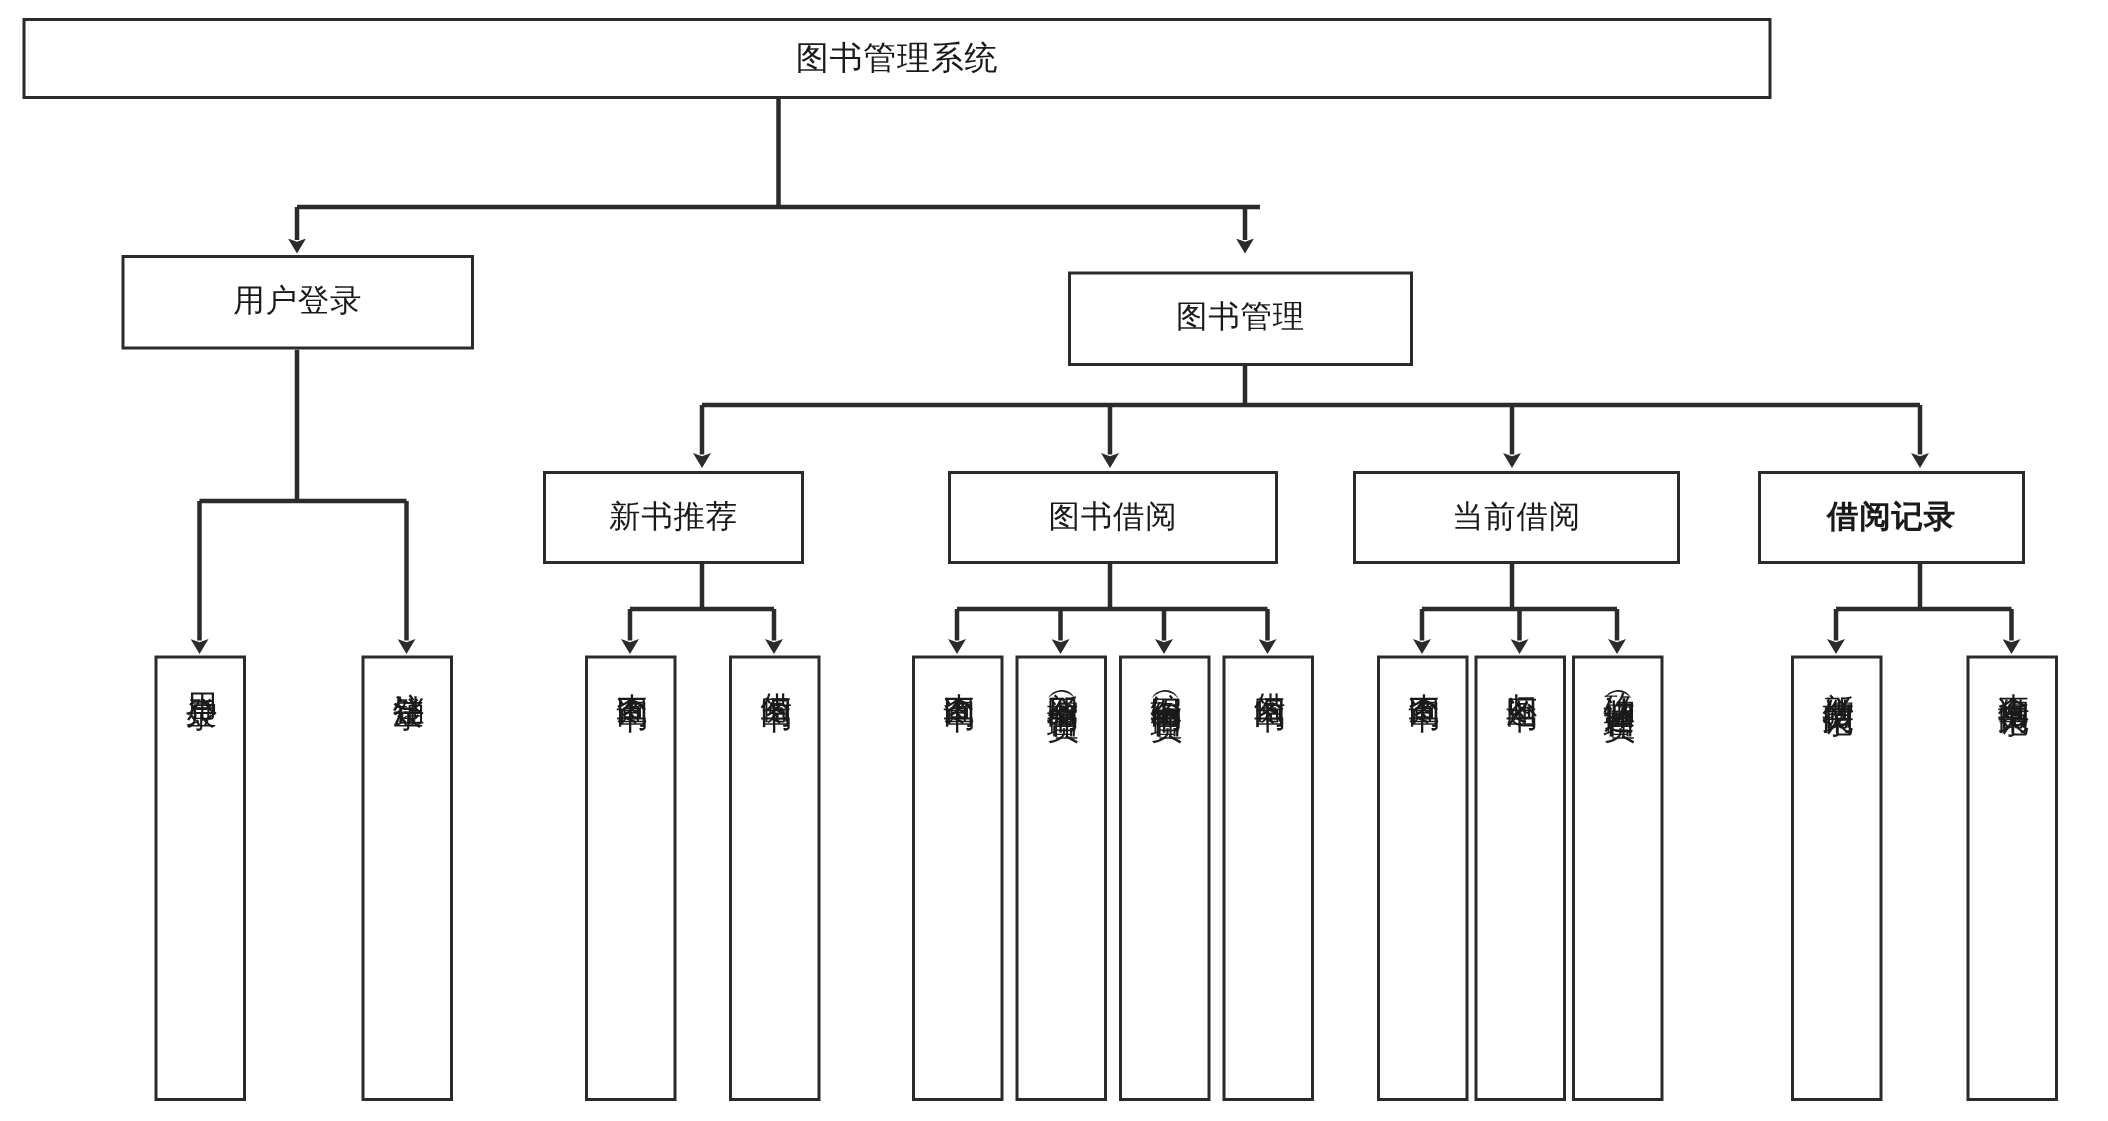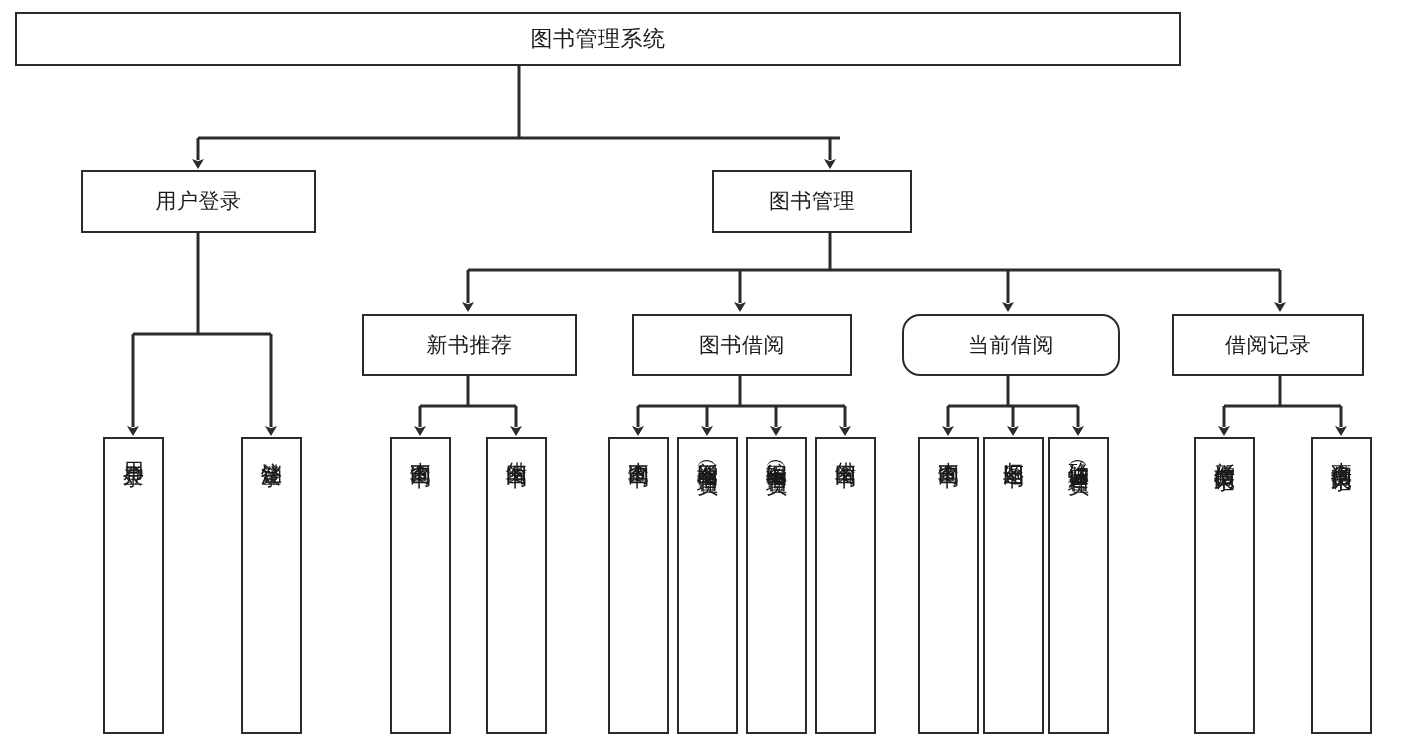--- a/index.html
+++ b/index.html
@@ -128,34 +128,34 @@
     </g>
   </svg>
 
   <div class="node root horizontal" style="left:15px; top:12px; width:1166px; height:54px;">
     <span class="node-label">图书管理系统</span>
   </div>
 
   <div class="node horizontal" style="left:81px; top:170px; width:235px; height:63px;">
     <span class="node-label">用户登录</span>
   </div>
-  <div class="node horizontal" style="left:712px; top:170px; width:200px; height:63px;">
+  <div class="node horizontal" style="left:712px; top:181px; width:230px; height:63px;">
     <span class="node-label">图书管理</span>
   </div>
 
-  <div class="node horizontal" style="left:362px; top:314px; width:215px; height:62px;">
+  <div class="node horizontal" style="left:362px; top:314px; width:174px; height:62px;">
     <span class="node-label">新书推荐</span>
   </div>
   <div class="node horizontal" style="left:632px; top:314px; width:220px; height:62px;">
     <span class="node-label">图书借阅</span>
   </div>
-  <div class="node horizontal" style="left:902px; top:314px; width:218px; height:62px;border-radius:18px;">
+  <div class="node horizontal" style="left:902px; top:314px; width:218px; height:62px;">
     <span class="node-label">当前借阅</span>
   </div>
-  <div class="node horizontal" style="left:1172px; top:314px; width:192px; height:62px;">
+  <div class="node horizontal" style="left:1172px; top:314px; width:178px; height:62px;font-weight:bold;">
     <span class="node-label">借阅记录</span>
   </div>
 
   <div class="node vertical" style="left:103px; top:437px; width:61px; height:297px;">
     <span class="node-label">用户登录</span>
   </div>
   <div class="node vertical" style="left:241px; top:437px; width:61px; height:297px;">
     <span class="node-label">注销登录</span>
   </div>
 

